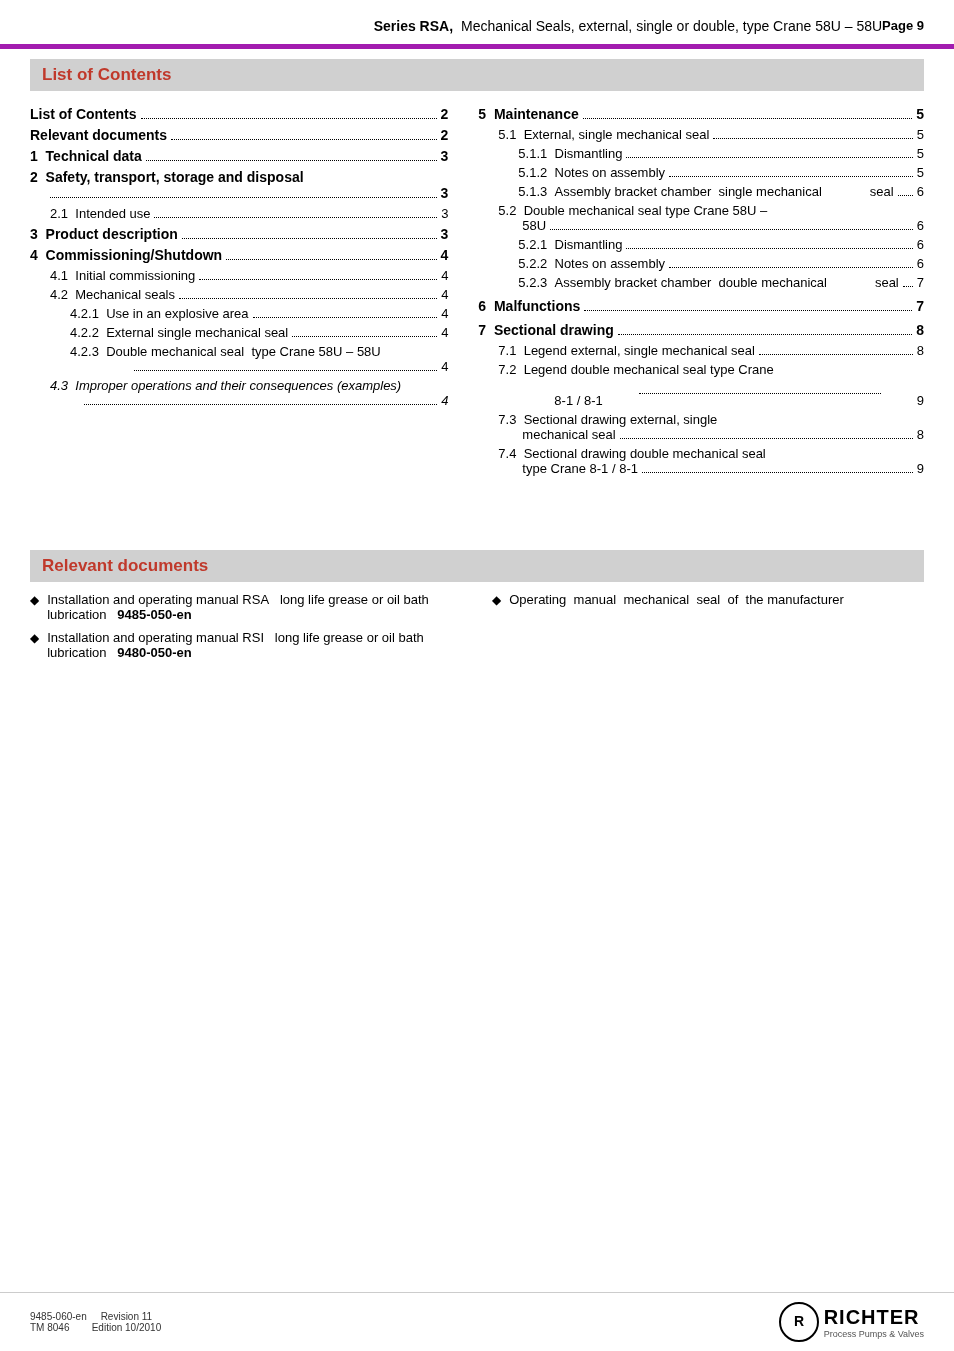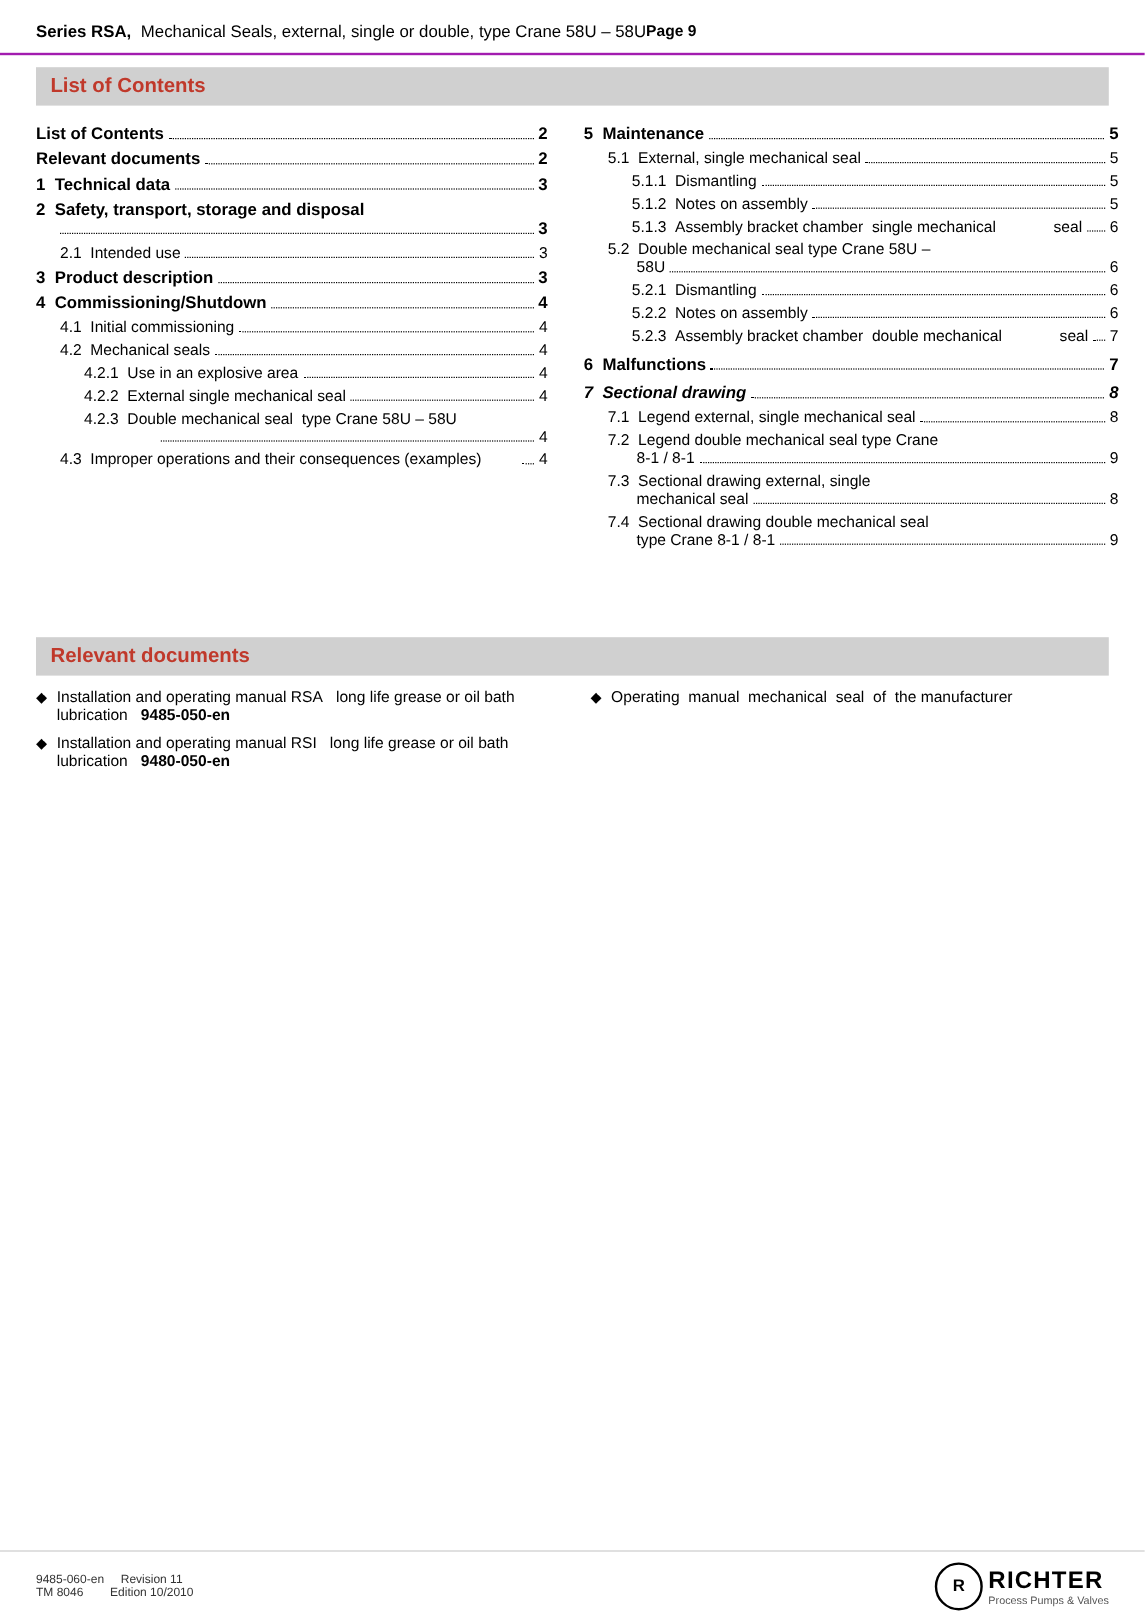--- a/index.html
+++ b/index.html
@@ -9,24 +9,24 @@
       background: #fff;
       color: #000;
       width: 954px;
       min-height: 1351px;
       position: relative;
     }
 
     
     .header {
       display: flex;
-      justify-content: flex-start;
+      justify-content: flex-end;
       align-items: flex-start;
       padding: 18px 30px 10px 30px;
-      border-bottom: 2px solid #a21caf;
+      border-bottom: 5px solid #a21caf;
     }
     .header-left {
       display: flex;
       flex-direction: column;
     }
 
     
     .section-heading {
       background-color: #d0d0d0;
       padding: 6px 12px;
@@ -231,21 +231,21 @@
         <div style="display:flex; align-items:baseline; width:100%;">
           <span class="toc-label">4.2.3&nbsp;&nbsp;Double mechanical seal&nbsp; type Crane 58U – 58U</span>
         </div>
         <div style="display:flex; align-items:baseline; width:100%; margin-top:0;">
           <span style="display:inline-block; width:60px;"></span>
           <span class="toc-dots"></span>
           <span class="toc-page"> 4</span>
         </div>
       </div>
 
-      <div class="toc-entry level2" style="flex-direction:row; align-items:flex-end;">
+      <div class="toc-entry level2" style="flex-direction:column; align-items:flex-end;font-style:italic;">
         <div style="display:flex; align-items:baseline; width:100%;">
           <span class="toc-label">4.3&nbsp;&nbsp;Improper operations and their consequences (examples)</span>
         </div>
         <div style="display:flex; align-items:baseline; width:100%; margin-top:0;">
           <span style="display:inline-block; width:30px;"></span>
           <span class="toc-dots"></span>
           <span class="toc-page"> 4</span>
         </div>
       </div>
 
@@ -324,37 +324,37 @@
           <span class="toc-page"> 7</span>
         </div>
       </div>
 
       <div class="toc-entry level1" style="margin-top:8px;">
         <span class="toc-label"><b>6</b>&nbsp;&nbsp;Malfunctions</span>
         <span class="toc-dots"></span>
         <span class="toc-page"> 7</span>
       </div>
 
-      <div class="toc-entry level1" style="margin-top:8px;font-style:italic;">
+      <div class="toc-entry level1" style="margin-top:8px;">
         <span class="toc-label"><b>7</b>&nbsp;&nbsp;Sectional drawing</span>
         <span class="toc-dots"></span>
         <span class="toc-page"> 8</span>
       </div>
 
       <div class="toc-entry level2">
         <span class="toc-label">7.1&nbsp;&nbsp;Legend external, single mechanical seal</span>
         <span class="toc-dots"></span>
         <span class="toc-page"> 8</span>
       </div>
 
       <div class="toc-entry level2" style="flex-direction:column; align-items:flex-start;">
         <div style="display:flex; align-items:baseline; width:100%;">
           <span class="toc-label">7.2&nbsp;&nbsp;Legend double mechanical seal type Crane</span>
         </div>
-        <div style="display:flex; align-items:flex-end; width:100%; margin-top:0;">
+        <div style="display:flex; align-items:flex-start; width:100%; margin-top:16px;gap:32px;">
           <span style="display:inline-block; width:24px;"></span>
           <span class="toc-label">8-1 / 8-1</span>
           <span class="toc-dots"></span>
           <span class="toc-page"> 9</span>
         </div>
       </div>
 
       <div class="toc-entry level2" style="flex-direction:column; align-items:flex-end;">
         <div style="display:flex; align-items:baseline; width:100%;">
           <span class="toc-label">7.3&nbsp;&nbsp;Sectional drawing external, single</span>

